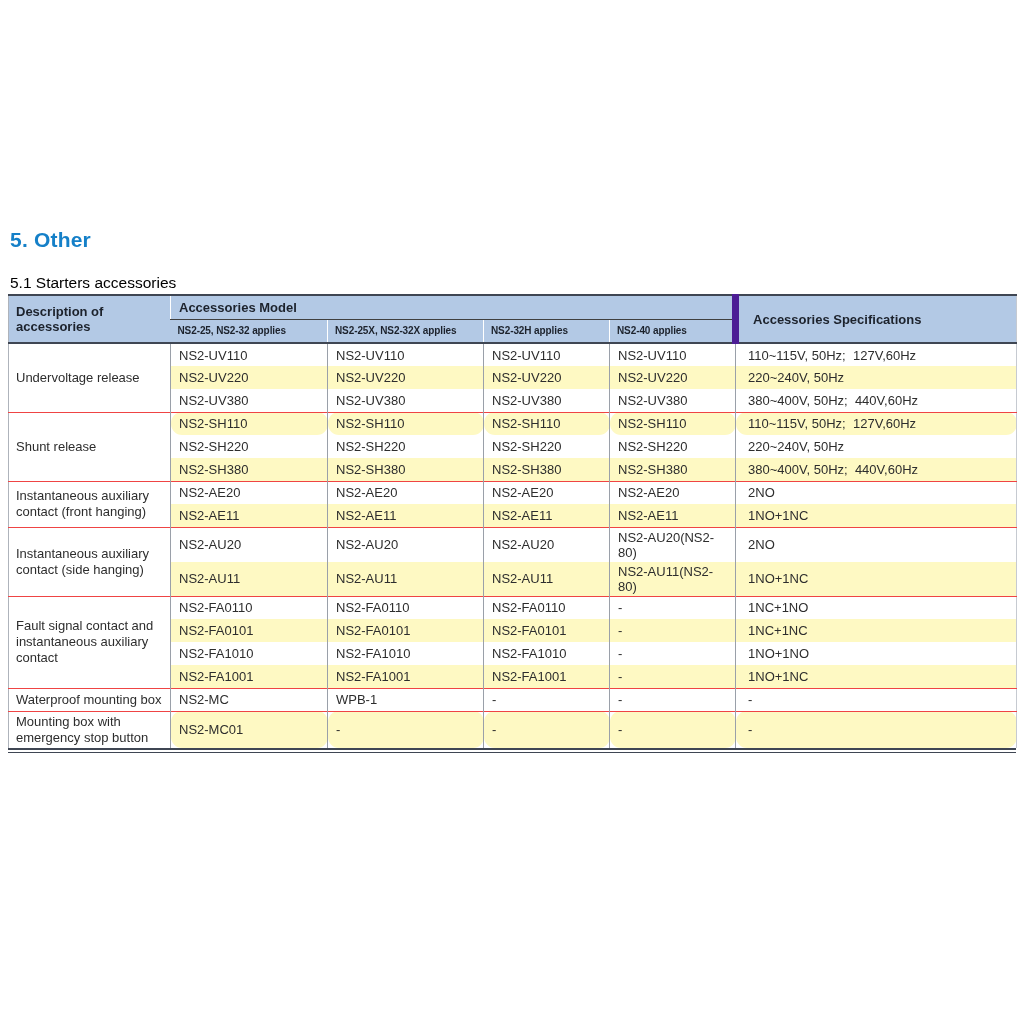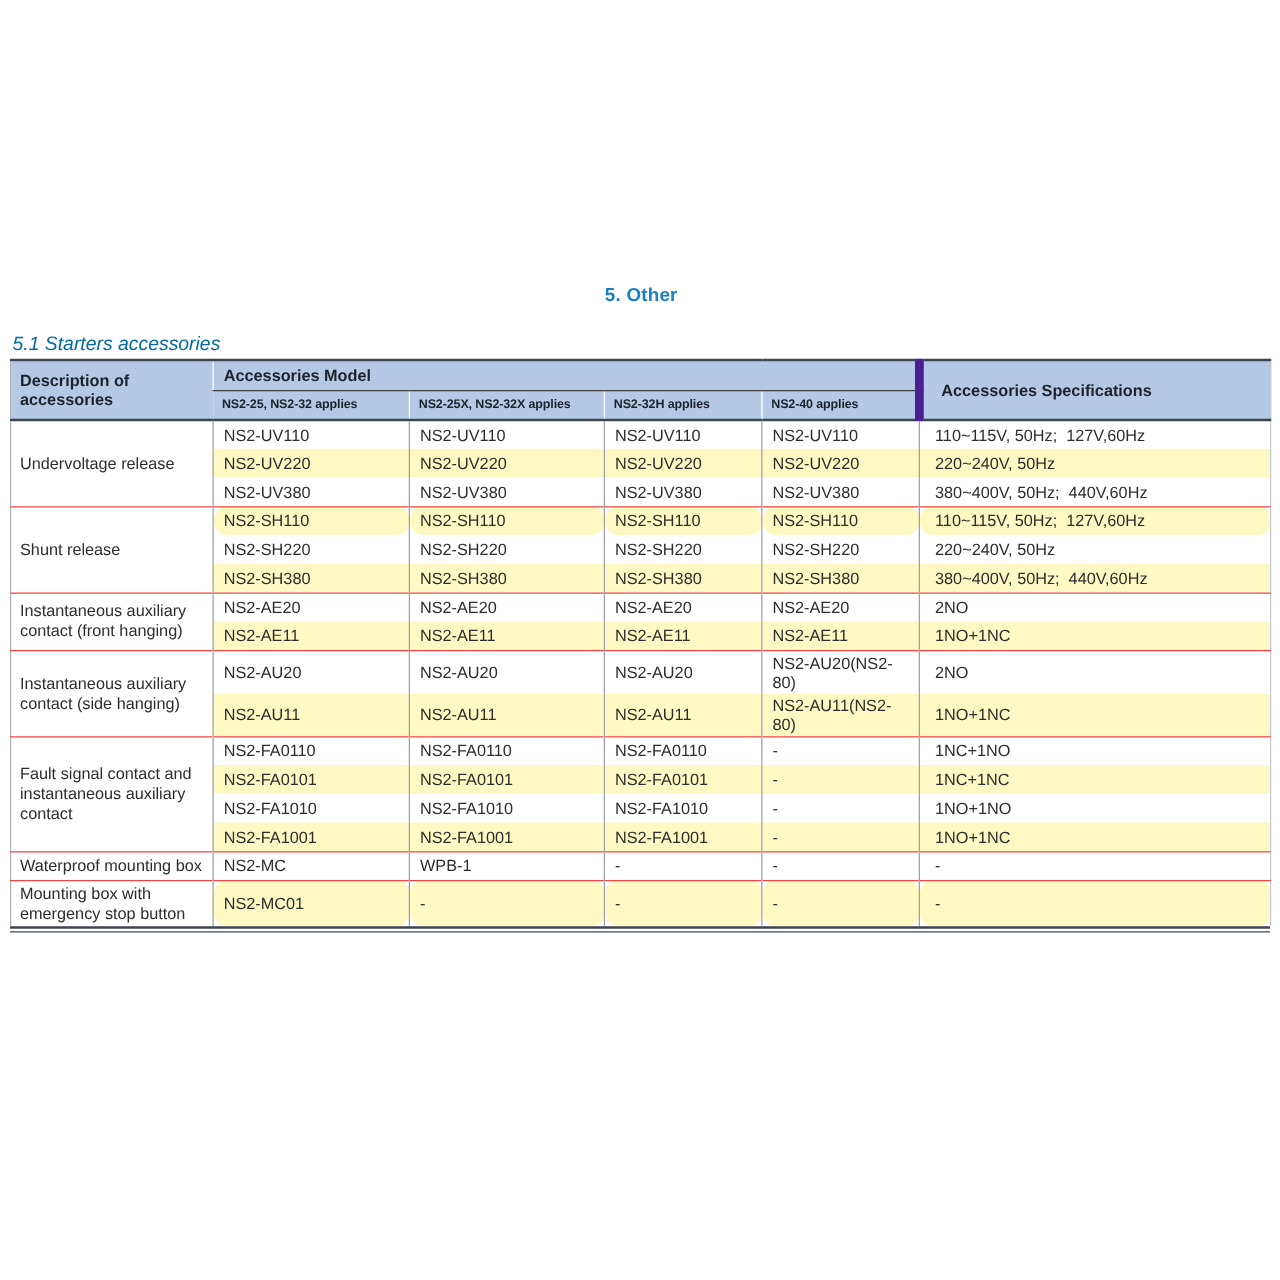--- a/index.html
+++ b/index.html
@@ -13,33 +13,31 @@
     position: relative;
     width: 1024px;
     height: 1024px;
     background: #ffffff;
     overflow: hidden;
   }
   .content {
     padding: 228px 8px 0 8px;
   }
   .section-title {
-    font-size: 15px;
+    font-size: 21px;
     font-weight: bold;
     color: #1580c8;
     margin: 0 0 19px 2px;
     letter-spacing: 0.2px;
-    text-align: center;
   }
   .sub-line {
     font-size: 15.5px;
-    color: #0369a1;
+    color: #000000;
     margin: 14px 0 0 2px;
     line-height: 23px;
-    font-style: italic;
   }
   table.spec-table {
     width: 1008px;
     border-collapse: collapse;
     table-layout: fixed;
     border-top: 2px solid #3f4653;
     border-left: 1px solid #aeb3bb;
     border-right: 1px solid #c6cad1;
     font-size: 13px;
   }

